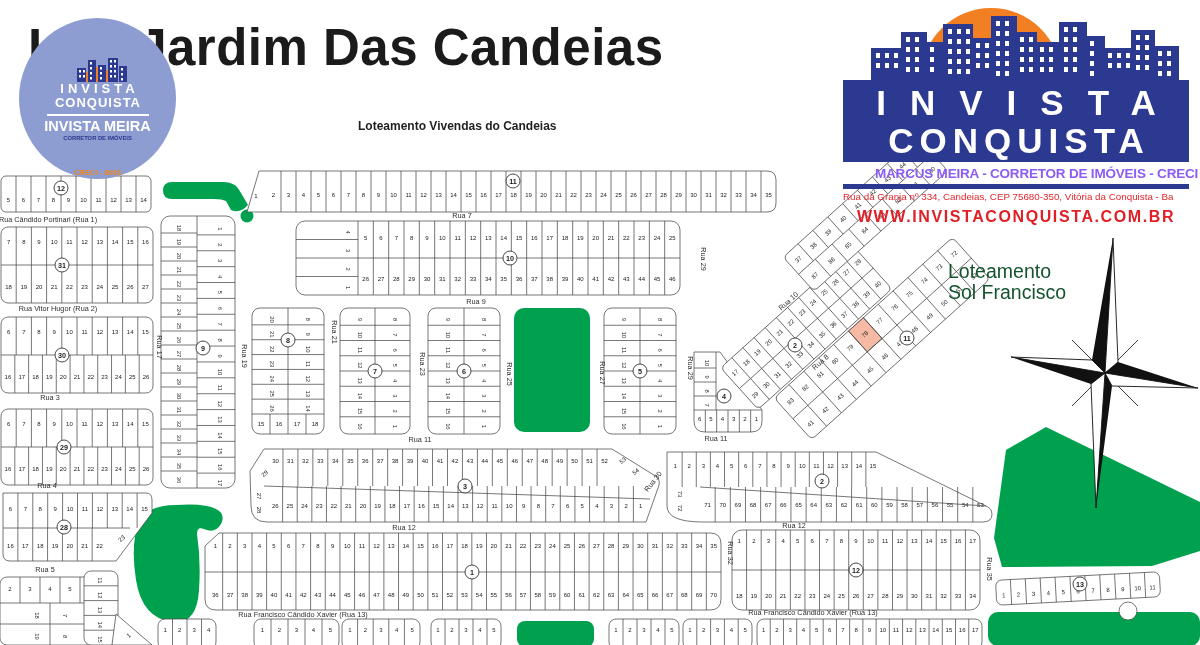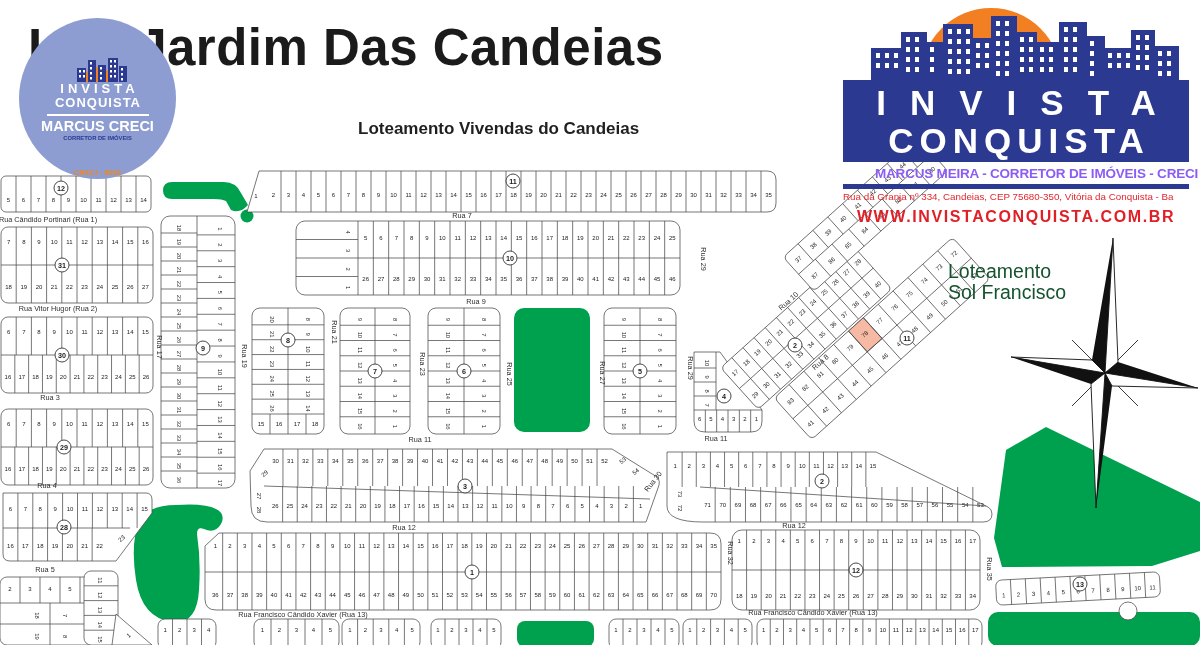--- a/index.html
+++ b/index.html
@@ -1,21 +1,21 @@
 <!DOCTYPE html>
 <html><head>
 <meta charset="utf-8">
 <style>
   html,body{margin:0;padding:0;background:#fff;}
   .stage{position:relative;width:1200px;height:645px;background:#ffffff;overflow:hidden;
          font-family:"Liberation Sans",sans-serif;}
   #map-svg{position:absolute;left:0;top:0;z-index:1;}
   .title{position:absolute;left:28px;top:18px;font-size:51px;font-weight:bold;color:#1b1b1b;
          white-space:nowrap;z-index:4;letter-spacing:0.5px;}
-  .subtitle{position:absolute;left:358px;top:119px;font-size:17px;font-weight:bold;color:#1f1f1f;z-index:4;}
+  .subtitle{position:absolute;left:358px;top:119px;font-size:12px;font-weight:bold;color:#1f1f1f;z-index:4;}
   .badge{position:absolute;left:19px;top:18px;width:157px;height:161px;background:#8d9dd1;
          border-radius:50%;text-align:center;color:#fff;z-index:6;overflow:hidden;}
   .badge .blogo{display:block;margin:34px auto 0;}
   .b1{font-size:13px;font-weight:bold;letter-spacing:4px;text-indent:4px;line-height:14px;}
   .b2{font-size:13px;font-weight:bold;letter-spacing:1px;text-indent:1px;line-height:14px;}
   .bline{width:102px;height:2px;background:#fff;margin:4px auto 3px;}
   .b3{font-size:14.5px;font-weight:bold;line-height:15px;}
   .b4{font-size:5.8px;color:#2b3990;font-weight:bold;margin-top:1px;line-height:7px;}
   .b5{font-size:7.5px;color:#f0861d;font-weight:bold;line-height:9px;margin-top:26px;}
   .logo{position:absolute;left:843px;top:2px;width:346px;z-index:5;text-align:center;}
@@ -1470,21 +1470,21 @@
         <rect x="51" y="18" width="2" height="2.5" fill="#fff"></rect>
         <rect x="51" y="23" width="2" height="2.5" fill="#fff"></rect>
         <rect x="56" y="14" width="8" height="16" fill="#2b3990"></rect>
         <rect x="58" y="16" width="2" height="2.5" fill="#fff"></rect>
         <rect x="58" y="21" width="2" height="2.5" fill="#fff"></rect>
         <rect x="58" y="26" width="2" height="2.5" fill="#fff"></rect>
       </svg>
     <div class="b1">INVISTA</div>
     <div class="b2">CONQUISTA</div>
     <div class="bline"></div>
-    <div class="b3">MARCUS CRECI</div>
+    <div class="b3">INVISTA MEIRA</div>
     <div class="b4">CORRETOR DE IMÓVEIS</div>
     <div class="b5">CRECI - 8008</div>
   </div>
 
   <div class="logo">
     <svg class="sky" id="sky-svg" viewBox="0 0 346 78">
         <circle cx="148" cy="76" r="70" fill="#f28022"></circle>
         <rect x="28" y="46" width="34" height="32" fill="#2b3990"></rect>
         <rect x="33" y="51" width="4" height="5" fill="#fff"></rect>
         <rect x="33" y="61" width="4" height="5" fill="#fff"></rect>

